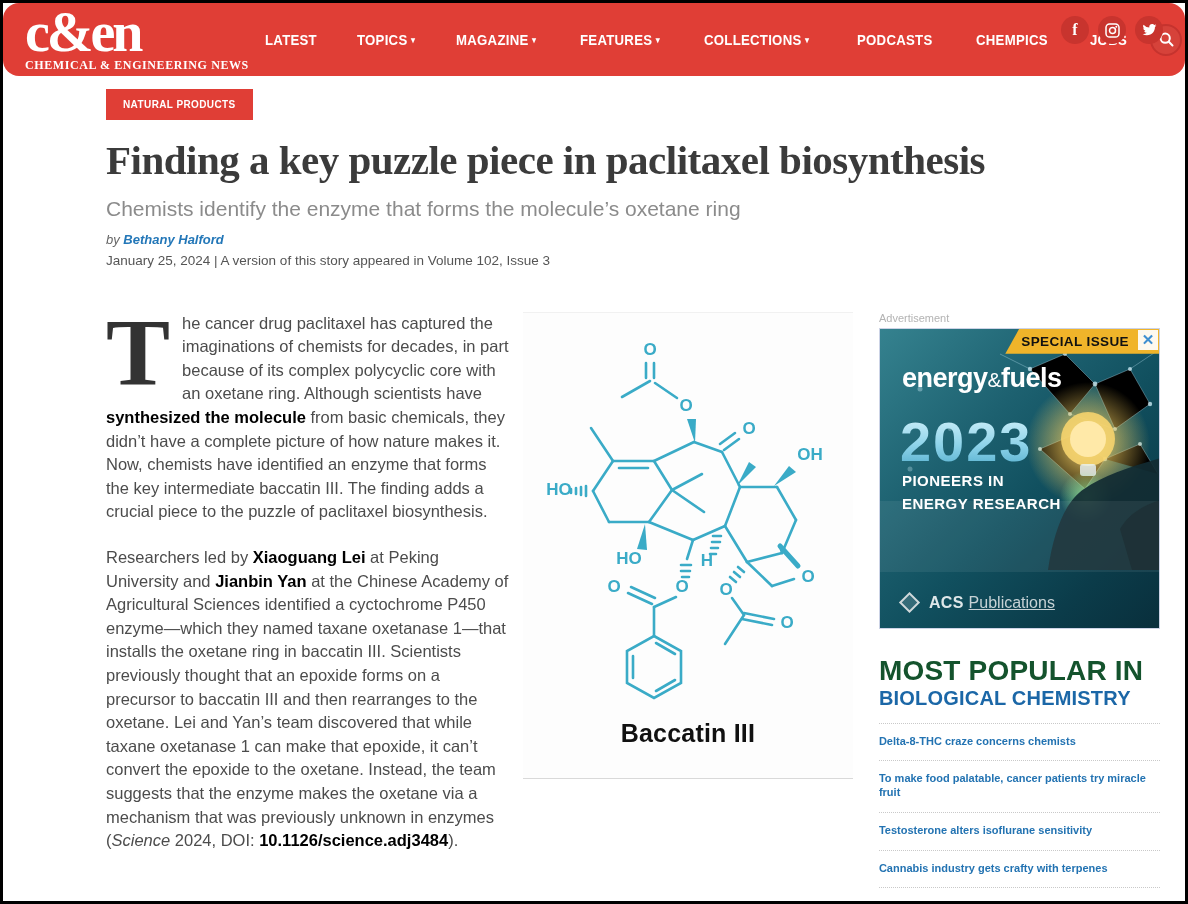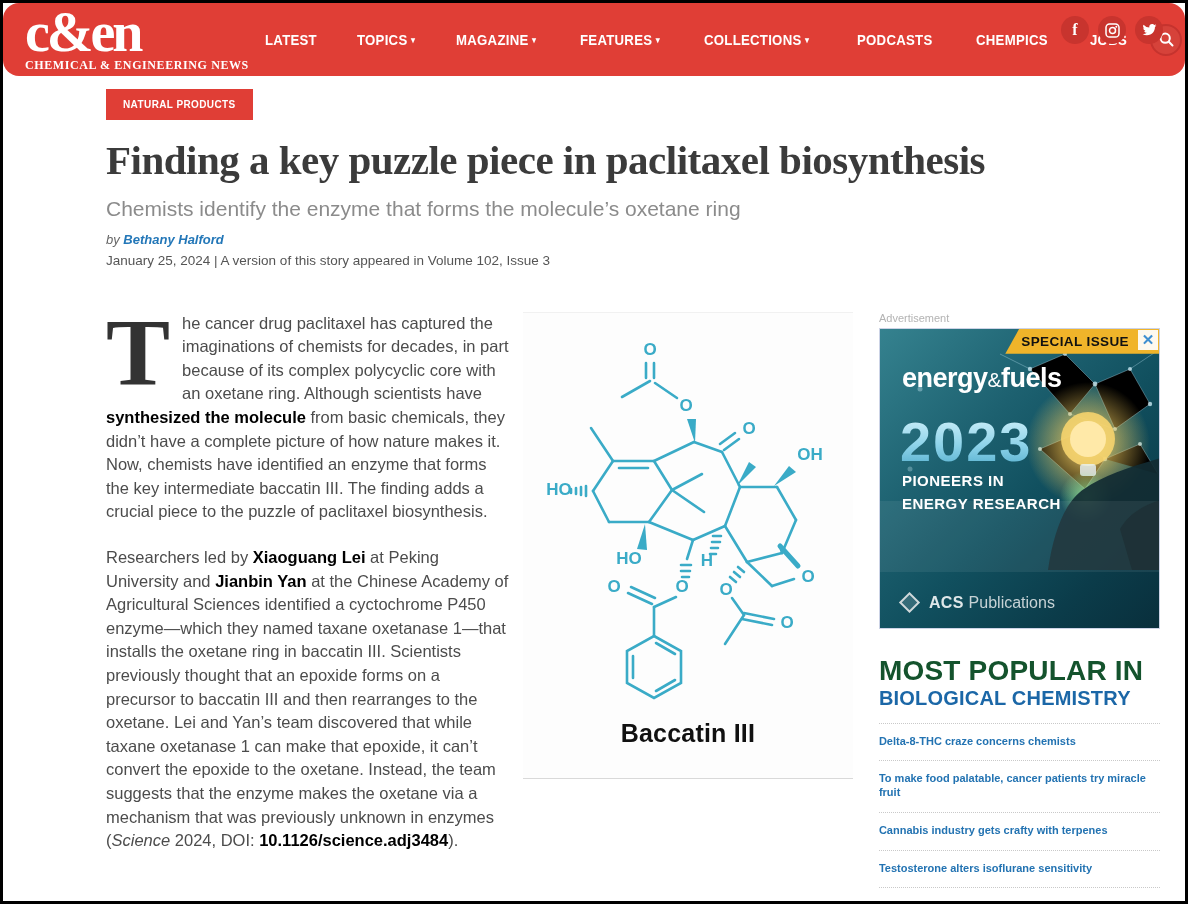--- a/index.html
+++ b/index.html
@@ -122,21 +122,21 @@
     position:absolute; left:22px; color:#fff; font-weight:bold;
     font-size:15px; letter-spacing:.5px;
   }
   .ad-line1 { top:143px; } .ad-line2 { top:166px; }
   .ad-pub { position:absolute; left:22px; bottom:16px; display:flex; align-items:center; color:#dfe7e9; }
   .acs-diamond {
     width:15px; height:15px; border:2px solid #cfd8da; transform:rotate(45deg);
     margin-right:12px; background:rgba(255,255,255,.15);
   }
   .ad-pub .acs { font-weight:bold; font-size:16px; letter-spacing:.3px;text-align:right; }
-  .ad-pub .pubs { font-size:16px; margin-left:5px; font-weight:normal; color:#c6d2d5; }
+  .ad-pub .pubs { font-size:16px; margin-left:5px; font-weight:normal; color:#c6d2d5;text-decoration:underline; }
   .ad-band { position:absolute; left:0; right:0; top:172px; height:71px; background:rgba(255,255,255,.07); }
 
   .most-popular { margin-top:26px; }
   .mp-head1 { font-size:28px; font-weight:bold; color:#14532d; letter-spacing:.2px; }
   .mp-head2 { font-size:20px; font-weight:bold; color:#1b67a7; letter-spacing:.2px; }
   .mp-list { list-style:none; margin-top:13px; }
   .pop-item {
     border-top:1px dotted #c9c9c9; padding:11px 2px 12px 0;
     color:#2373b2; font-weight:bold; font-size:11px; line-height:1.25; cursor:pointer;
   }
@@ -329,22 +329,22 @@
             <span class="pubs">Publications</span>
           </div>
         </div>
 
         <div class="most-popular">
           <div class="mp-head1">MOST POPULAR IN</div>
           <div class="mp-head2">BIOLOGICAL CHEMISTRY</div>
           <ul class="mp-list">
               <li class="pop-item">Delta-8-THC craze concerns chemists</li>
               <li class="pop-item">To make food palatable, cancer patients try miracle fruit</li>
+              <li class="pop-item">Testosterone alters isoflurane sensitivity</li>
               <li class="pop-item">Cannabis industry gets crafty with terpenes</li>
-              <li class="pop-item">Testosterone alters isoflurane sensitivity</li>
               <li class="pop-item">Salt revs up allergy-activating immune cells</li>
             </ul>
         </div>
       </aside>
 
     </div>
   </div>
 </div>
 
 </body></html>

